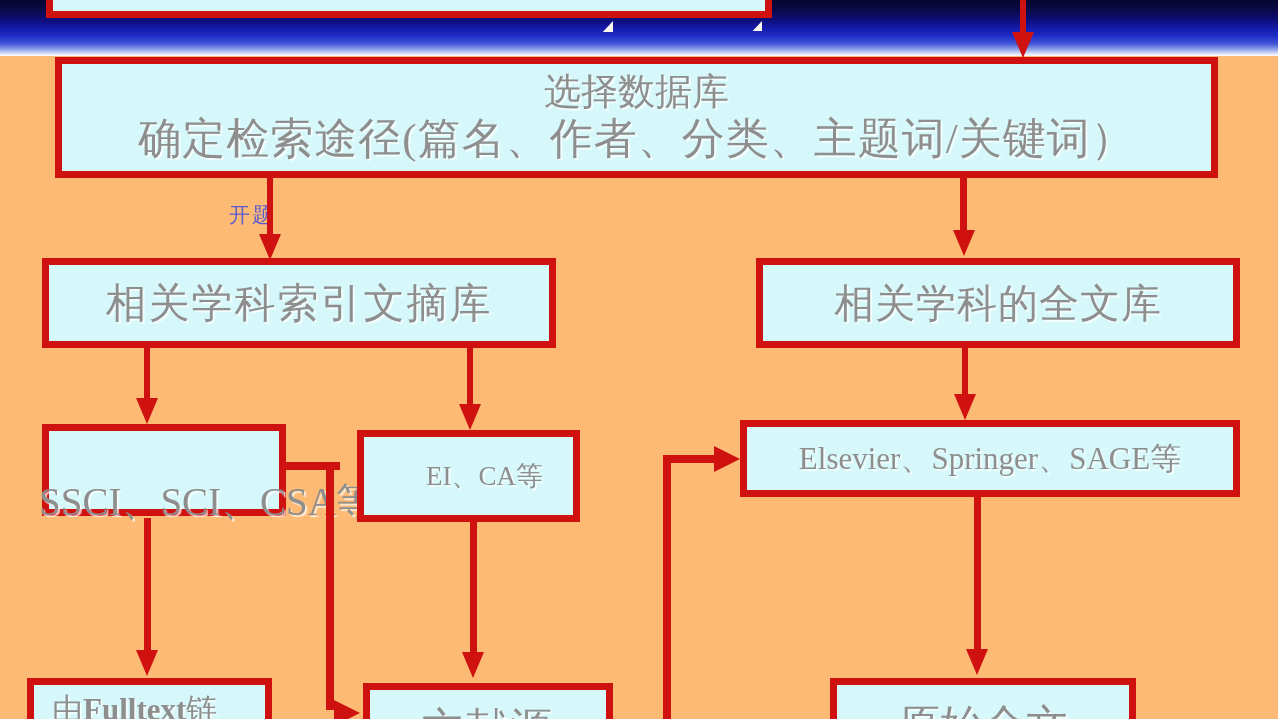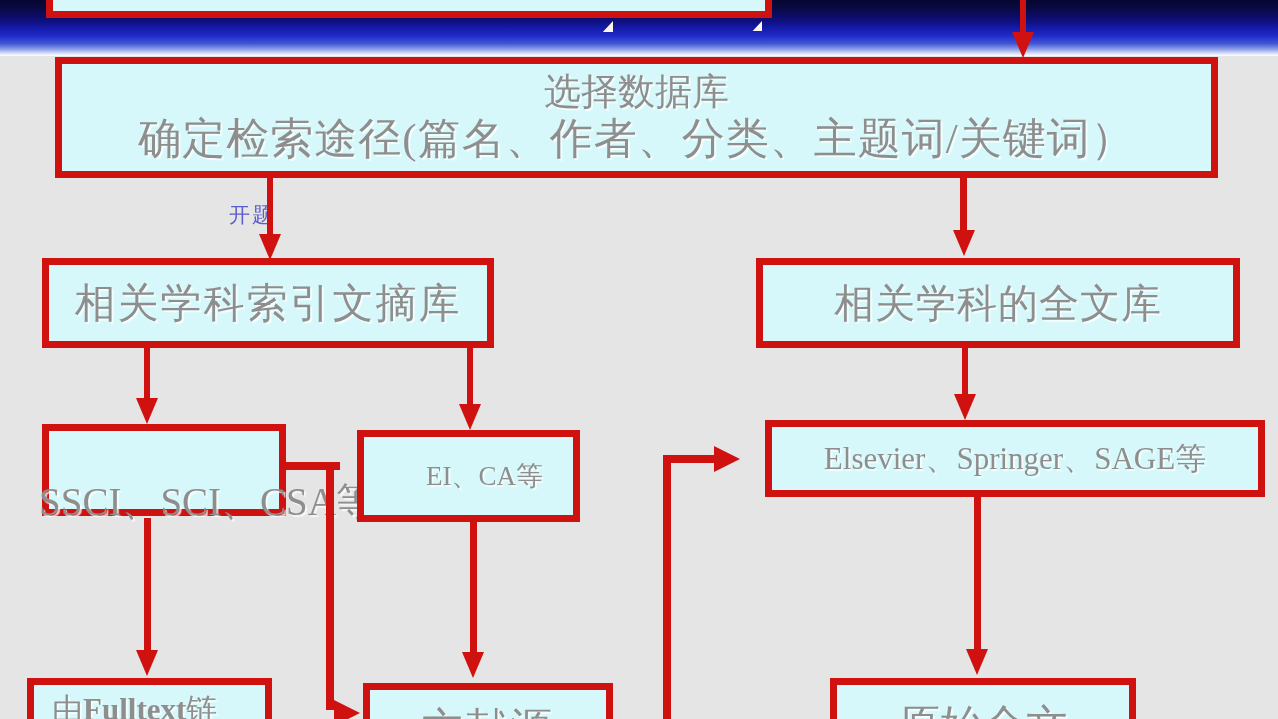--- a/index.html
+++ b/index.html
@@ -1,18 +1,18 @@
 <!DOCTYPE html>
 <html><head>
 <meta charset="utf-8">
 <style>
   html,body{margin:0;padding:0;background:#fff;}
   #stage{
     position:relative;width:1278px;height:719px;overflow:hidden;
-    background:#e5e5e5;font-family:"Liberation Serif","DejaVu Serif",serif;
+    background:#fdba74;font-family:"Liberation Serif","DejaVu Serif",serif;
   }
   
   .topband{
     position:absolute;left:0;top:0;width:1278px;height:56px;
     background:linear-gradient(to bottom,
       #060630 0%, #0a0a4a 18%, #0e0e7a 36%, #161cae 52%,
       #1f2cc8 64%, #4157d6 78%, #8ea0e8 88%, #dfe4f8 96%, #ffffff 100%);
   }
   
   .fbox{
@@ -33,32 +33,32 @@
     border-top:13px solid transparent;border-bottom:13px solid transparent;
     border-left:26px solid #cf1110;}
   .mark{position:absolute;background:#fcf7ec;
     clip-path:polygon(15% 100%,100% 0,100% 100%);}
   
   #top-partial-box{left:46px;top:-46px;width:726px;height:64px;}
   #main-box{left:55px;top:57px;width:1163px;height:121px;
     flex-direction:column;line-height:1.18;}
   #main-box .l1{font-size:37px;}
   #main-box .l2{font-size:43px;letter-spacing:1px;text-align:right;}
-  #abstract-db-box{left:42px;top:258px;width:452px;height:90px;
+  #abstract-db-box{left:42px;top:258px;width:514px;height:90px;
     font-family:"Liberation Sans","DejaVu Sans",sans-serif;}
   #abstract-db-box .lbl{font-size:41px;letter-spacing:2px;}
   #fulltext-db-box{left:756px;top:258px;width:484px;height:90px;
     font-family:"Liberation Sans","DejaVu Sans",sans-serif;}
   #fulltext-db-box .lbl{font-size:40px;letter-spacing:1px;}
   #ssci-box{left:42px;top:424px;width:244px;height:92px;}
   #ssci-box .lbl{position:absolute;left:-10px;top:44px;font-size:39px;}
   #ei-box{left:357px;top:430px;width:223px;height:92px;
     justify-content:flex-start;padding-left:62px;}
   #ei-box .lbl{font-size:27px;}
-  #elsevier-box{left:740px;top:420px;width:500px;height:77px;margin-left:25px;}
+  #elsevier-box{left:740px;top:420px;width:500px;height:77px;}
   #elsevier-box .lbl{font-size:31px;}
   #fulltext-link-box{left:27px;top:678px;width:245px;height:75px;
     justify-content:flex-start;padding-left:18px;align-items:flex-start;padding-top:4px;}
   #fulltext-link-box .lbl{font-size:31px;}
   #fulltext-link-box .en{font-weight:bold;}
   #doc-source-box{left:363px;top:683px;width:250px;height:70px;
     align-items:flex-start;padding-top:10px;}
   #doc-source-box .lbl{font-size:42px;letter-spacing:2px;}
   #original-box{left:830px;top:678px;width:306px;height:72px;
     align-items:flex-start;padding-top:12px;}

